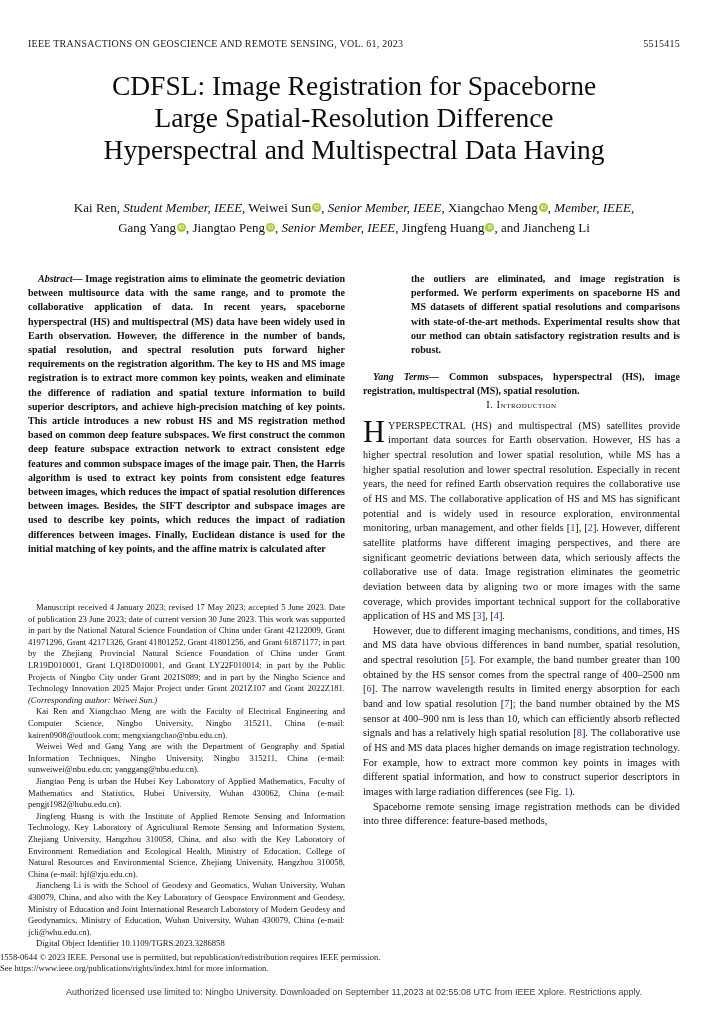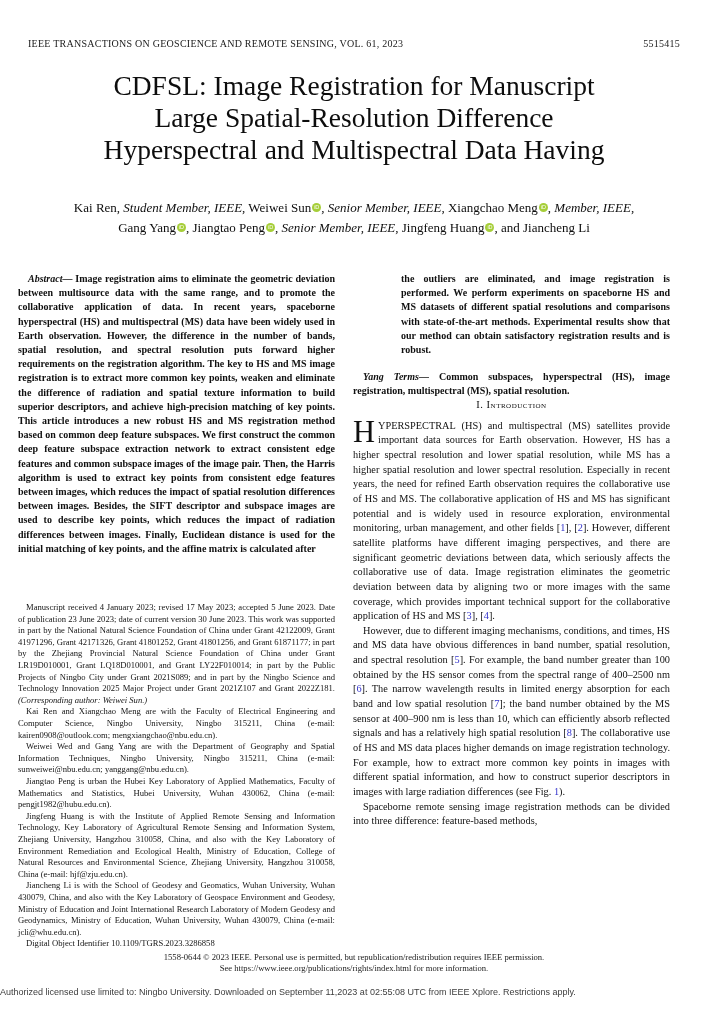--- a/index.html
+++ b/index.html
@@ -15,21 +15,21 @@
   }
   .title{
     position:absolute;top:70px;left:20px;right:20px;
     text-align:center;font-size:27.5px;line-height:32px;color:#0d0d0d;
   }
   .authors{
     position:absolute;top:198px;left:30px;right:30px;
     text-align:center;font-size:13px;line-height:19.5px;color:#0d0d0d;
   }
   .columns{
-    position:absolute;top:272px;left:18px;width:652px;
+    position:absolute;top:272px;left:28px;width:652px;
     display:flex;gap:18px;
   }
   .col{width:317px;}
   p{margin:0;}
   .abstract{
     font-weight:bold;font-size:10px;line-height:14.2px;
     text-align:justify;text-indent:10px;color:#101010;
   }
   .indexterms{margin-top:13px;}
   .seg-i{font-style:italic;}
@@ -52,40 +52,40 @@
   .section-heading{
     margin:0 0 9px 0;text-align:center;font-weight:normal;
     font-size:10.5px;letter-spacing:.5px;font-variant:small-caps;color:#0d0d0d;
   }
   .intro p{
     font-size:10.3px;line-height:14.65px;text-align:justify;
     text-indent:10px;color:#101010;
   }
   .intro p.no-indent{text-indent:0;}
   .footer-center{
-    position:absolute;top:952px;left:0;right:0;text-align:center;
+    position:absolute;top:952px;left:0;right:0;
     font-size:8.6px;line-height:11px;color:#1a1a1a;
   }
   .watermark{
-    position:absolute;top:987px;left:0;right:0;text-align:left;
+    position:absolute;top:987px;left:0;right:0;text-align:center;
     font-family:"Liberation Sans",sans-serif;font-size:9px;color:#3d3d3d;
   }
 </style>
 </head>
 <body>
 
 <div class="page">
 
   <div class="header">
     <span>IEEE TRANSACTIONS ON GEOSCIENCE AND REMOTE SENSING, VOL. 61, 2023</span>
     <span>5515415</span>
   </div>
 
   <div class="title">
-    <div>CDFSL: Image Registration for Manuscript</div>
+    <div>CDFSL: Image Registration for Spaceborne</div>
     <div>Large Spatial-Resolution Difference</div>
     <div>Hyperspectral and Multispectral Data Having</div>
   </div>
 
   <div class="authors">
     <div><span>Kai Ren, </span><span class="seg-i">Student Member, IEEE</span><span>, Weiwei Sun</span><span class="orcid">iD</span><span>, </span><span class="seg-i">Senior Member, IEEE</span><span>, Xiangchao Meng</span><span class="orcid">iD</span><span>, </span><span class="seg-i">Member, IEEE</span><span>,</span></div>
     <div><span>Gang Yang</span><span class="orcid">iD</span><span>, Jiangtao Peng</span><span class="orcid">iD</span><span>, </span><span class="seg-i">Senior Member, IEEE</span><span>, Jingfeng Huang</span><span class="orcid">iD</span><span>, and Jiancheng Li</span></div>
   </div>
 
   <div class="columns">

